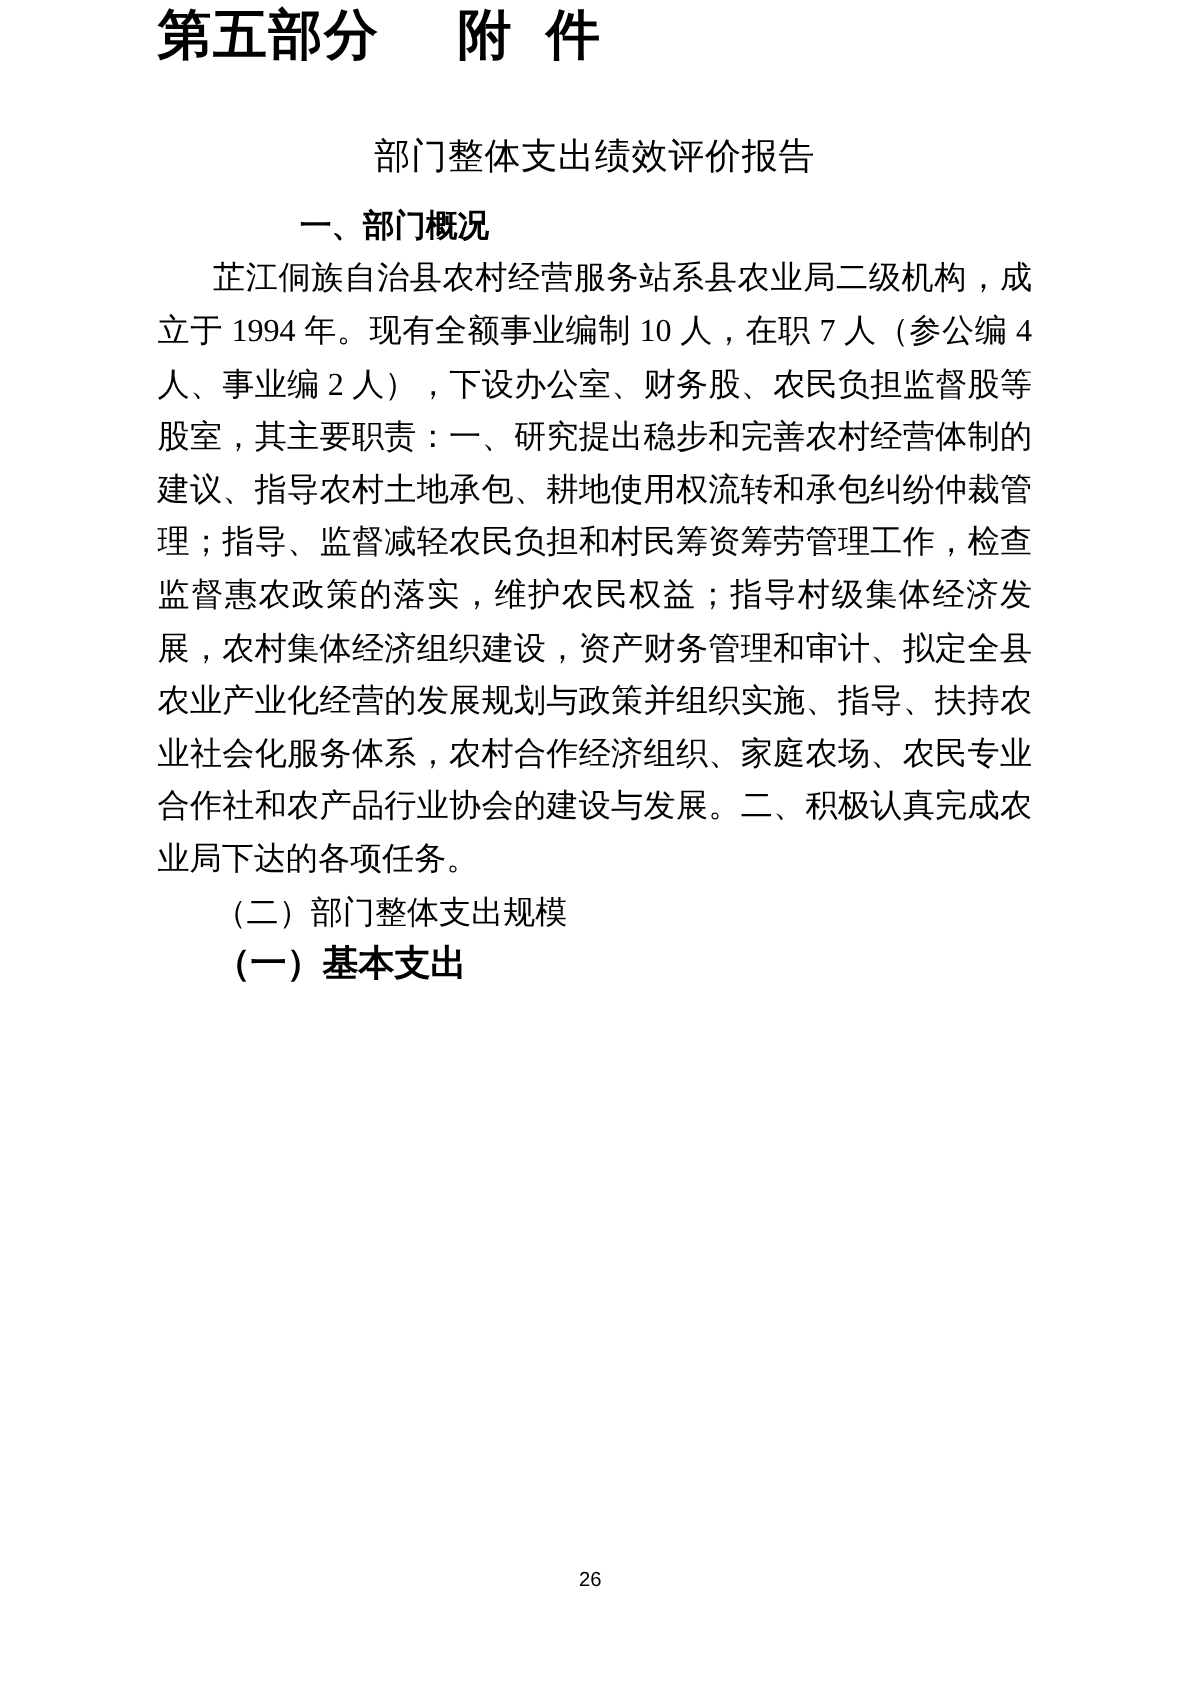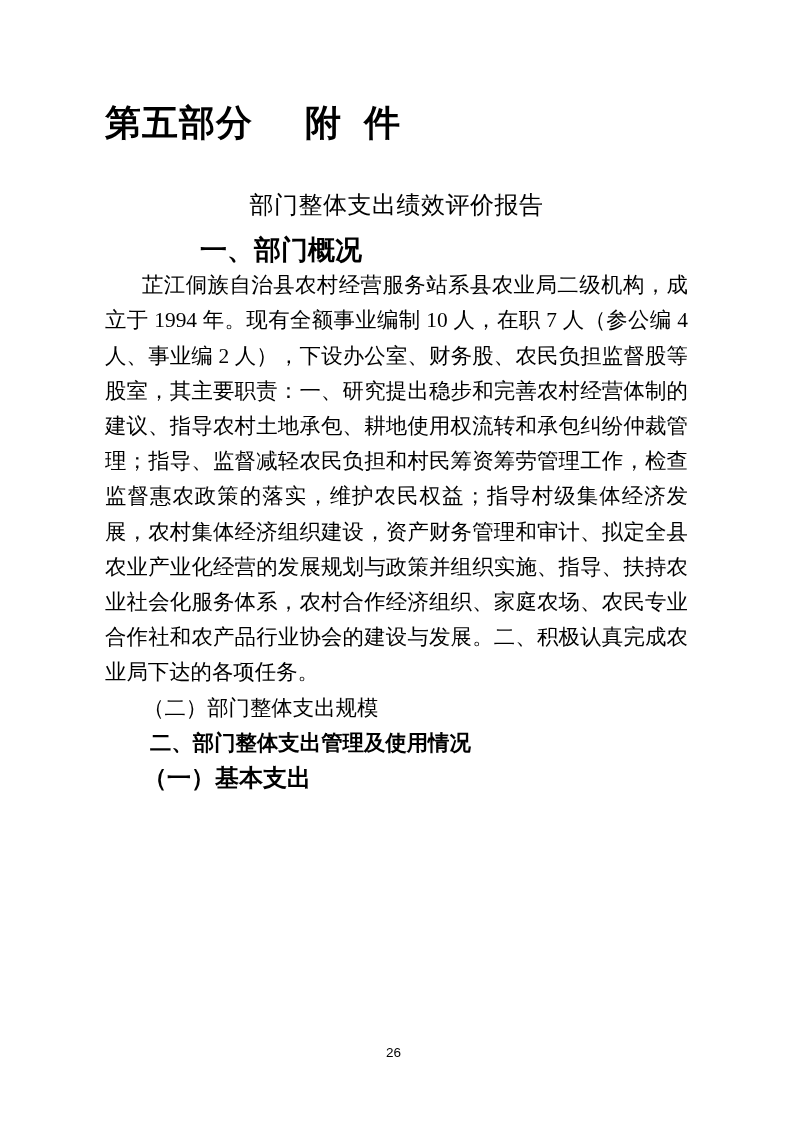--- a/index.html
+++ b/index.html
@@ -12,21 +12,20 @@
     color: #000000;
     font-family: "Liberation Serif", "DejaVu Serif", serif;
     overflow: hidden;
     margin: 0 auto;
   }
   .content {
     margin: 0 105px;
     width: 583px;
   }
   .part-title {
-    padding-top: 100px;
     font-size: 36px;
     font-weight: bold;
     line-height: 46px;
     letter-spacing: 1px;
     white-space: nowrap;
   }
   .title-gap { display: inline-block; width: 52px; }
   .part-title-right { word-spacing: 12px; }
   .report-title {
     margin-top: 44px;
@@ -36,21 +35,21 @@
     line-height: 30px;
     letter-spacing: 0.5px;
   }
   .flow {
     margin-top: 13px;
     font-size: 21.4px;
     line-height: 35.2px;
     text-align: justify;
     text-justify: inter-ideograph;
   }
-  .h-sec1 { text-indent: 95px; font-weight: bold; font-size: 27px; }
+  .h-sec1 { text-indent: 95px; font-weight: bold; font-size: 21px; }
   .h-sub  { text-indent: 38px; }
   .para   { text-indent: 37px; }
   .h-sec2 { text-indent: 45px; font-weight: bold; }
   .h-basic { text-indent: 38px; font-weight: bold; font-size: 24px; }
   .page-number {
     position: absolute;
     left: 0; right: 6px;
     bottom: 62px;
     text-align: center;
     font-size: 13.5px;
@@ -70,21 +69,20 @@
     <div class="flow">
 
       <div class="h-sec1">一、部门概况</div>
 
 
       <p class="para">芷江侗族自治县农村经营服务站系县农业局二级机构，成立于 1994 年。现有全额事业编制 10 人，在职 7 人（参公编 4 人、事业编 2 人），下设办公室、财务股、农民负担监督股等股室，其主要职责：一、研究提出稳步和完善农村经营体制的建议、指导农村土地承包、耕地使用权流转和承包纠纷仲裁管理；指导、监督减轻农民负担和村民筹资筹劳管理工作，检查监督惠农政策的落实，维护农民权益；指导村级集体经济发展，农村集体经济组织建设，资产财务管理和审计、拟定全县农业产业化经营的发展规划与政策并组织实施、指导、扶持农业社会化服务体系，农村合作经济组织、家庭农场、农民专业合作社和农产品行业协会的建设与发展。二、积极认真完成农业局下达的各项任务。</p>
 
       <div class="h-sub">（二）部门整体支出规模</div>
 
 
-      <div class="h-sec2">二、部门整体支出管理及使用情况</div>
 
       <div class="h-basic">（一）基本支出</div>
 
 
     </div>
   </div>
 
   <div class="page-number">26</div>
 </div>
 

